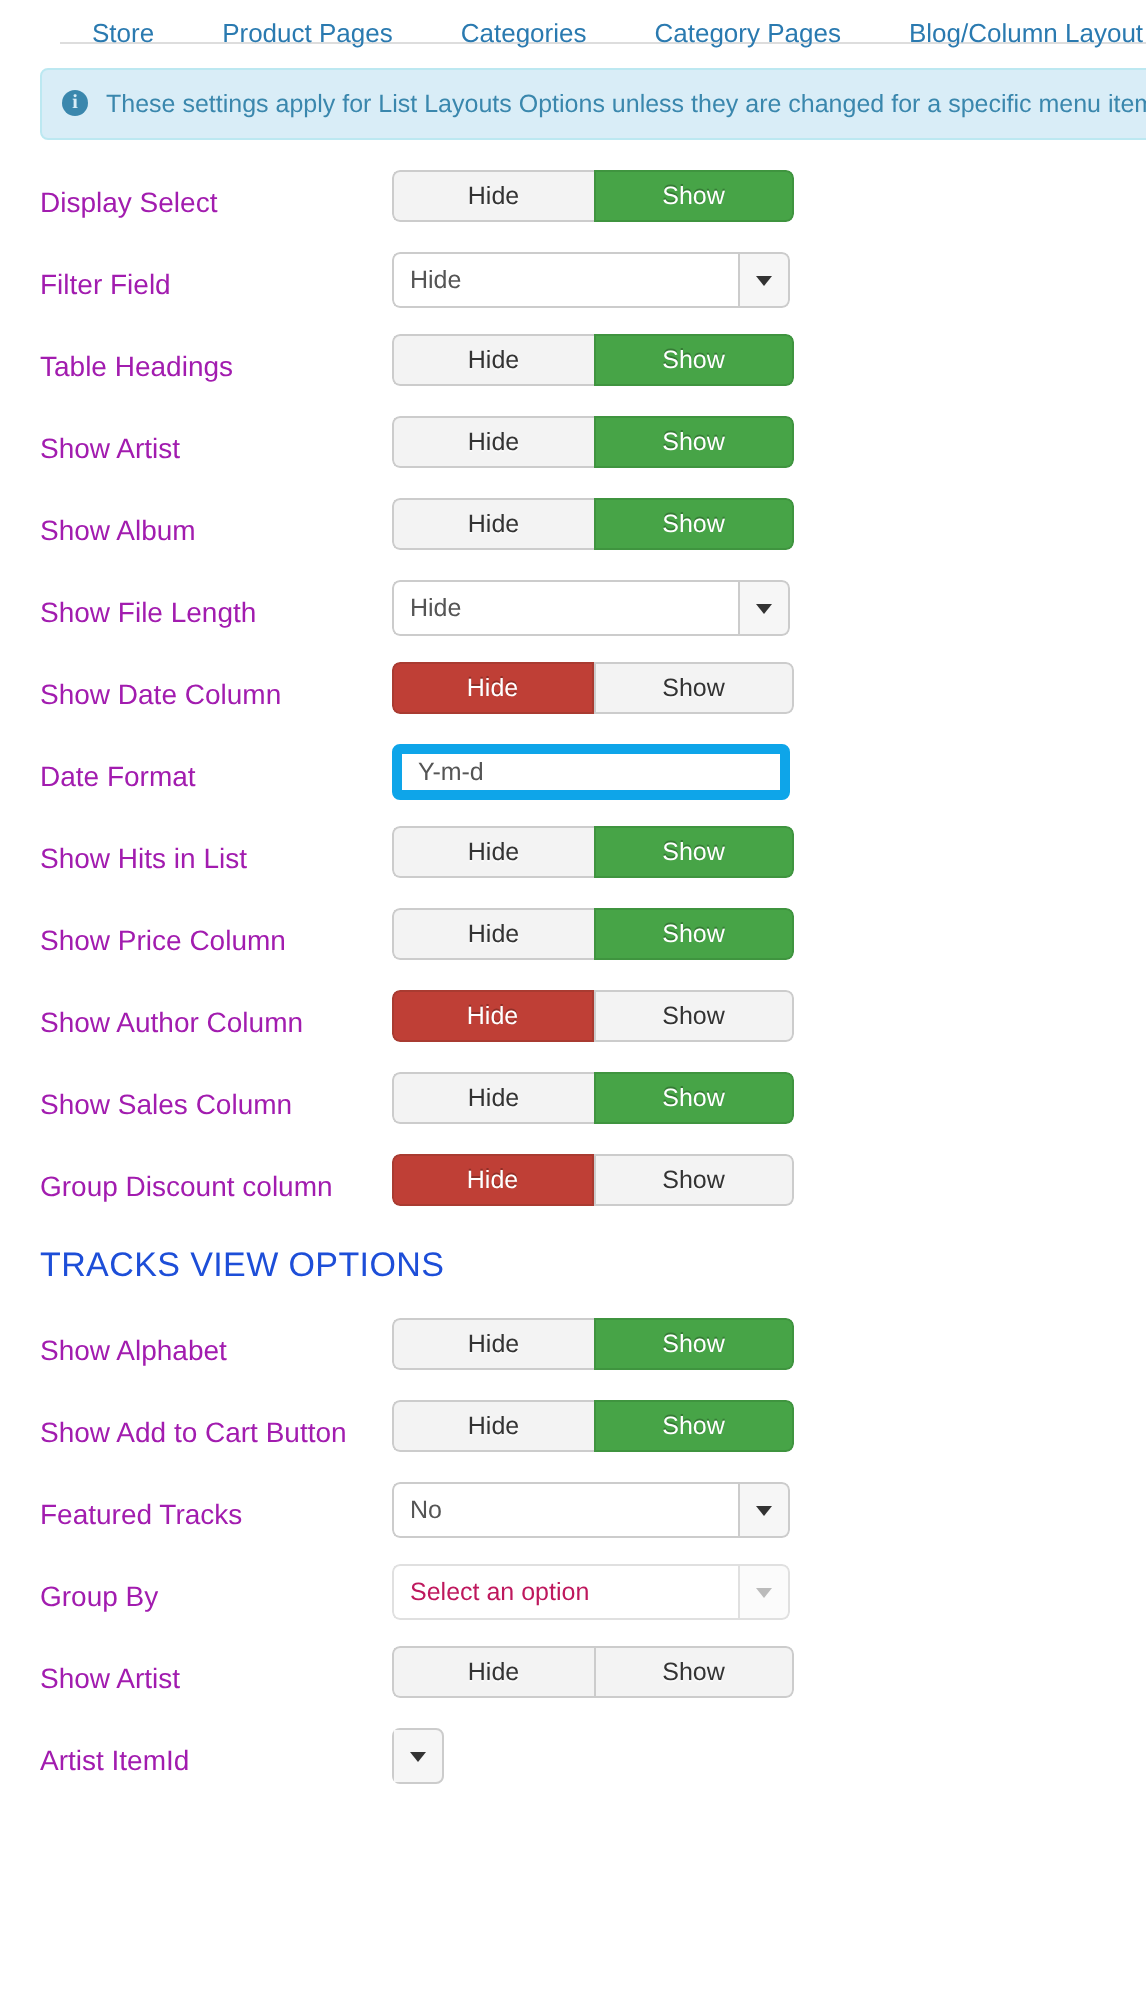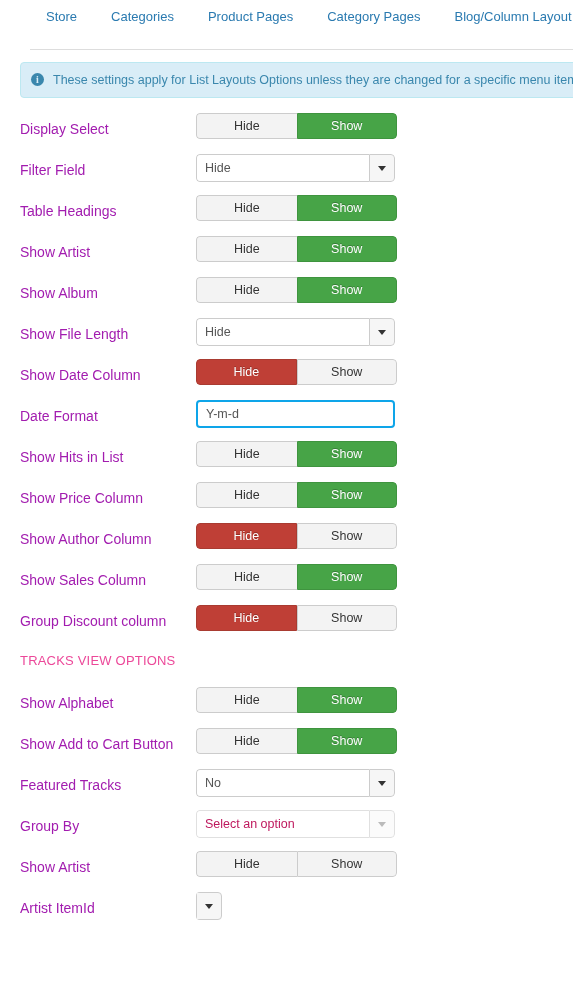--- a/index.html
+++ b/index.html
@@ -13,21 +13,21 @@
     overflow: hidden;
     font-family: "Liberation Sans", sans-serif;
     font-size: 13px;
     color: #333333;
     -webkit-font-smoothing: antialiased;
   }
 
   
   .tabbar {
     position: relative;
-    height: 50px;
+    height: 22px;
     padding-left: 30px;
     box-sizing: border-box;
   }
   .tabbar .tabs {
     display: flex;
     align-items: flex-end;
     height: 35px;
     position: relative;
     z-index: 2;
   }
@@ -108,22 +108,22 @@
     top: 3px;
   }
   .section-head {
     position: relative;
     height: 41px;
   }
   .section-head .txt {
     position: absolute;
     left: 20px;
     top: 9px;
-    font-size: 13px;
-    color: #ec4899;
+    font-size: 17px;
+    color: #1d4ed8;
     line-height: 17px;
     letter-spacing: 0.2px;
   }
 
   
   .toggle {
     display: flex;
     width: 201px;
     height: 26px;
     border-radius: 4px;
@@ -225,39 +225,39 @@
   }
   .select.disabled .arrow::after {
     border-top-color: #bbbbbb;
   }
 
   
   .textinput {
     width: 199px;
     height: 28px;
     box-sizing: border-box;
-    border: 2px solid #0ea5e9;
+    border: 5px solid #0ea5e9;
     border-radius: 4px;
     background: #ffffff;
     font-size: 12.5px;
     font-family: "Liberation Sans", sans-serif;
     color: #555555;
     line-height: 26px;
     padding: 0 8px;
     outline: none;
   }
 </style>
 </head>
 <body>
 
 <div class="tabbar">
   <div class="tabs" id="tabs">
       <div class="tab">Store</div>
+      <div class="tab">Product Pages</div>
       <div class="tab">Categories</div>
-      <div class="tab">Product Pages</div>
       <div class="tab">Category Pages</div>
       <div class="tab">Blog/Column Layout</div>
     </div>
   <div class="tabline"></div>
 </div>
 
 <div class="alert">
   <span class="alert-icon">i</span>
   <span>These settings apply for List Layouts Options unless they are changed for a specific menu item or category</span>
 </div>

